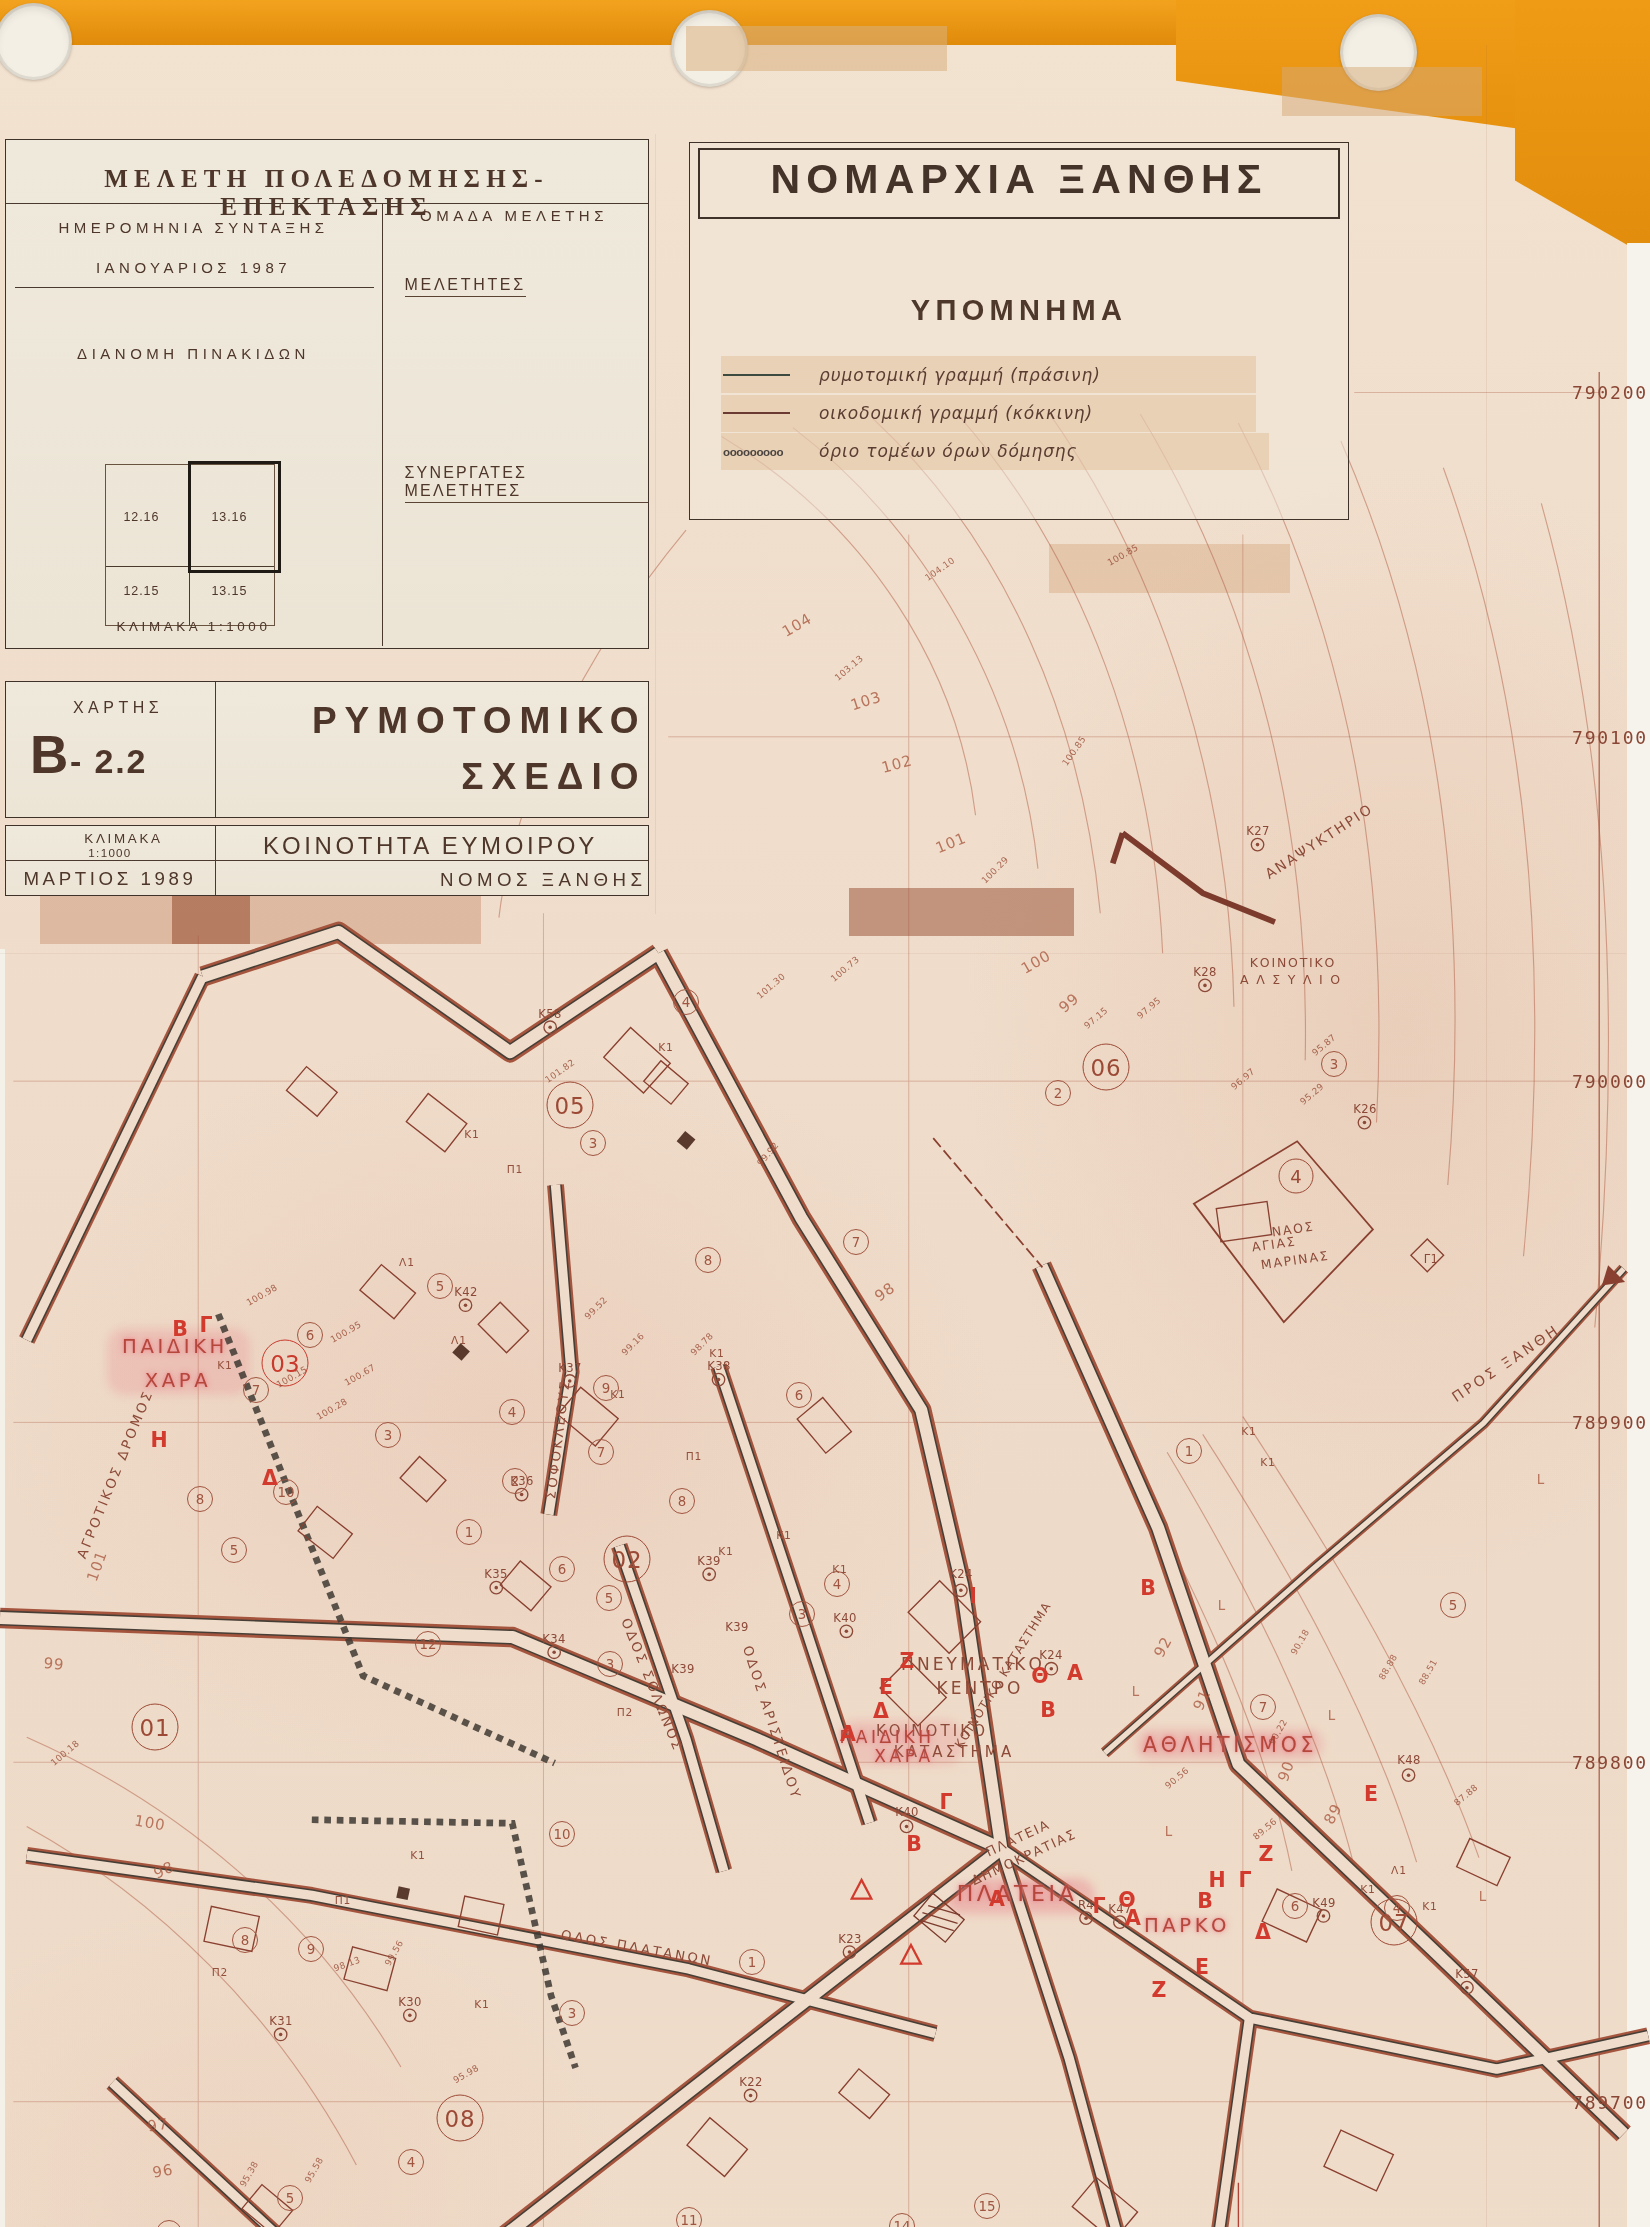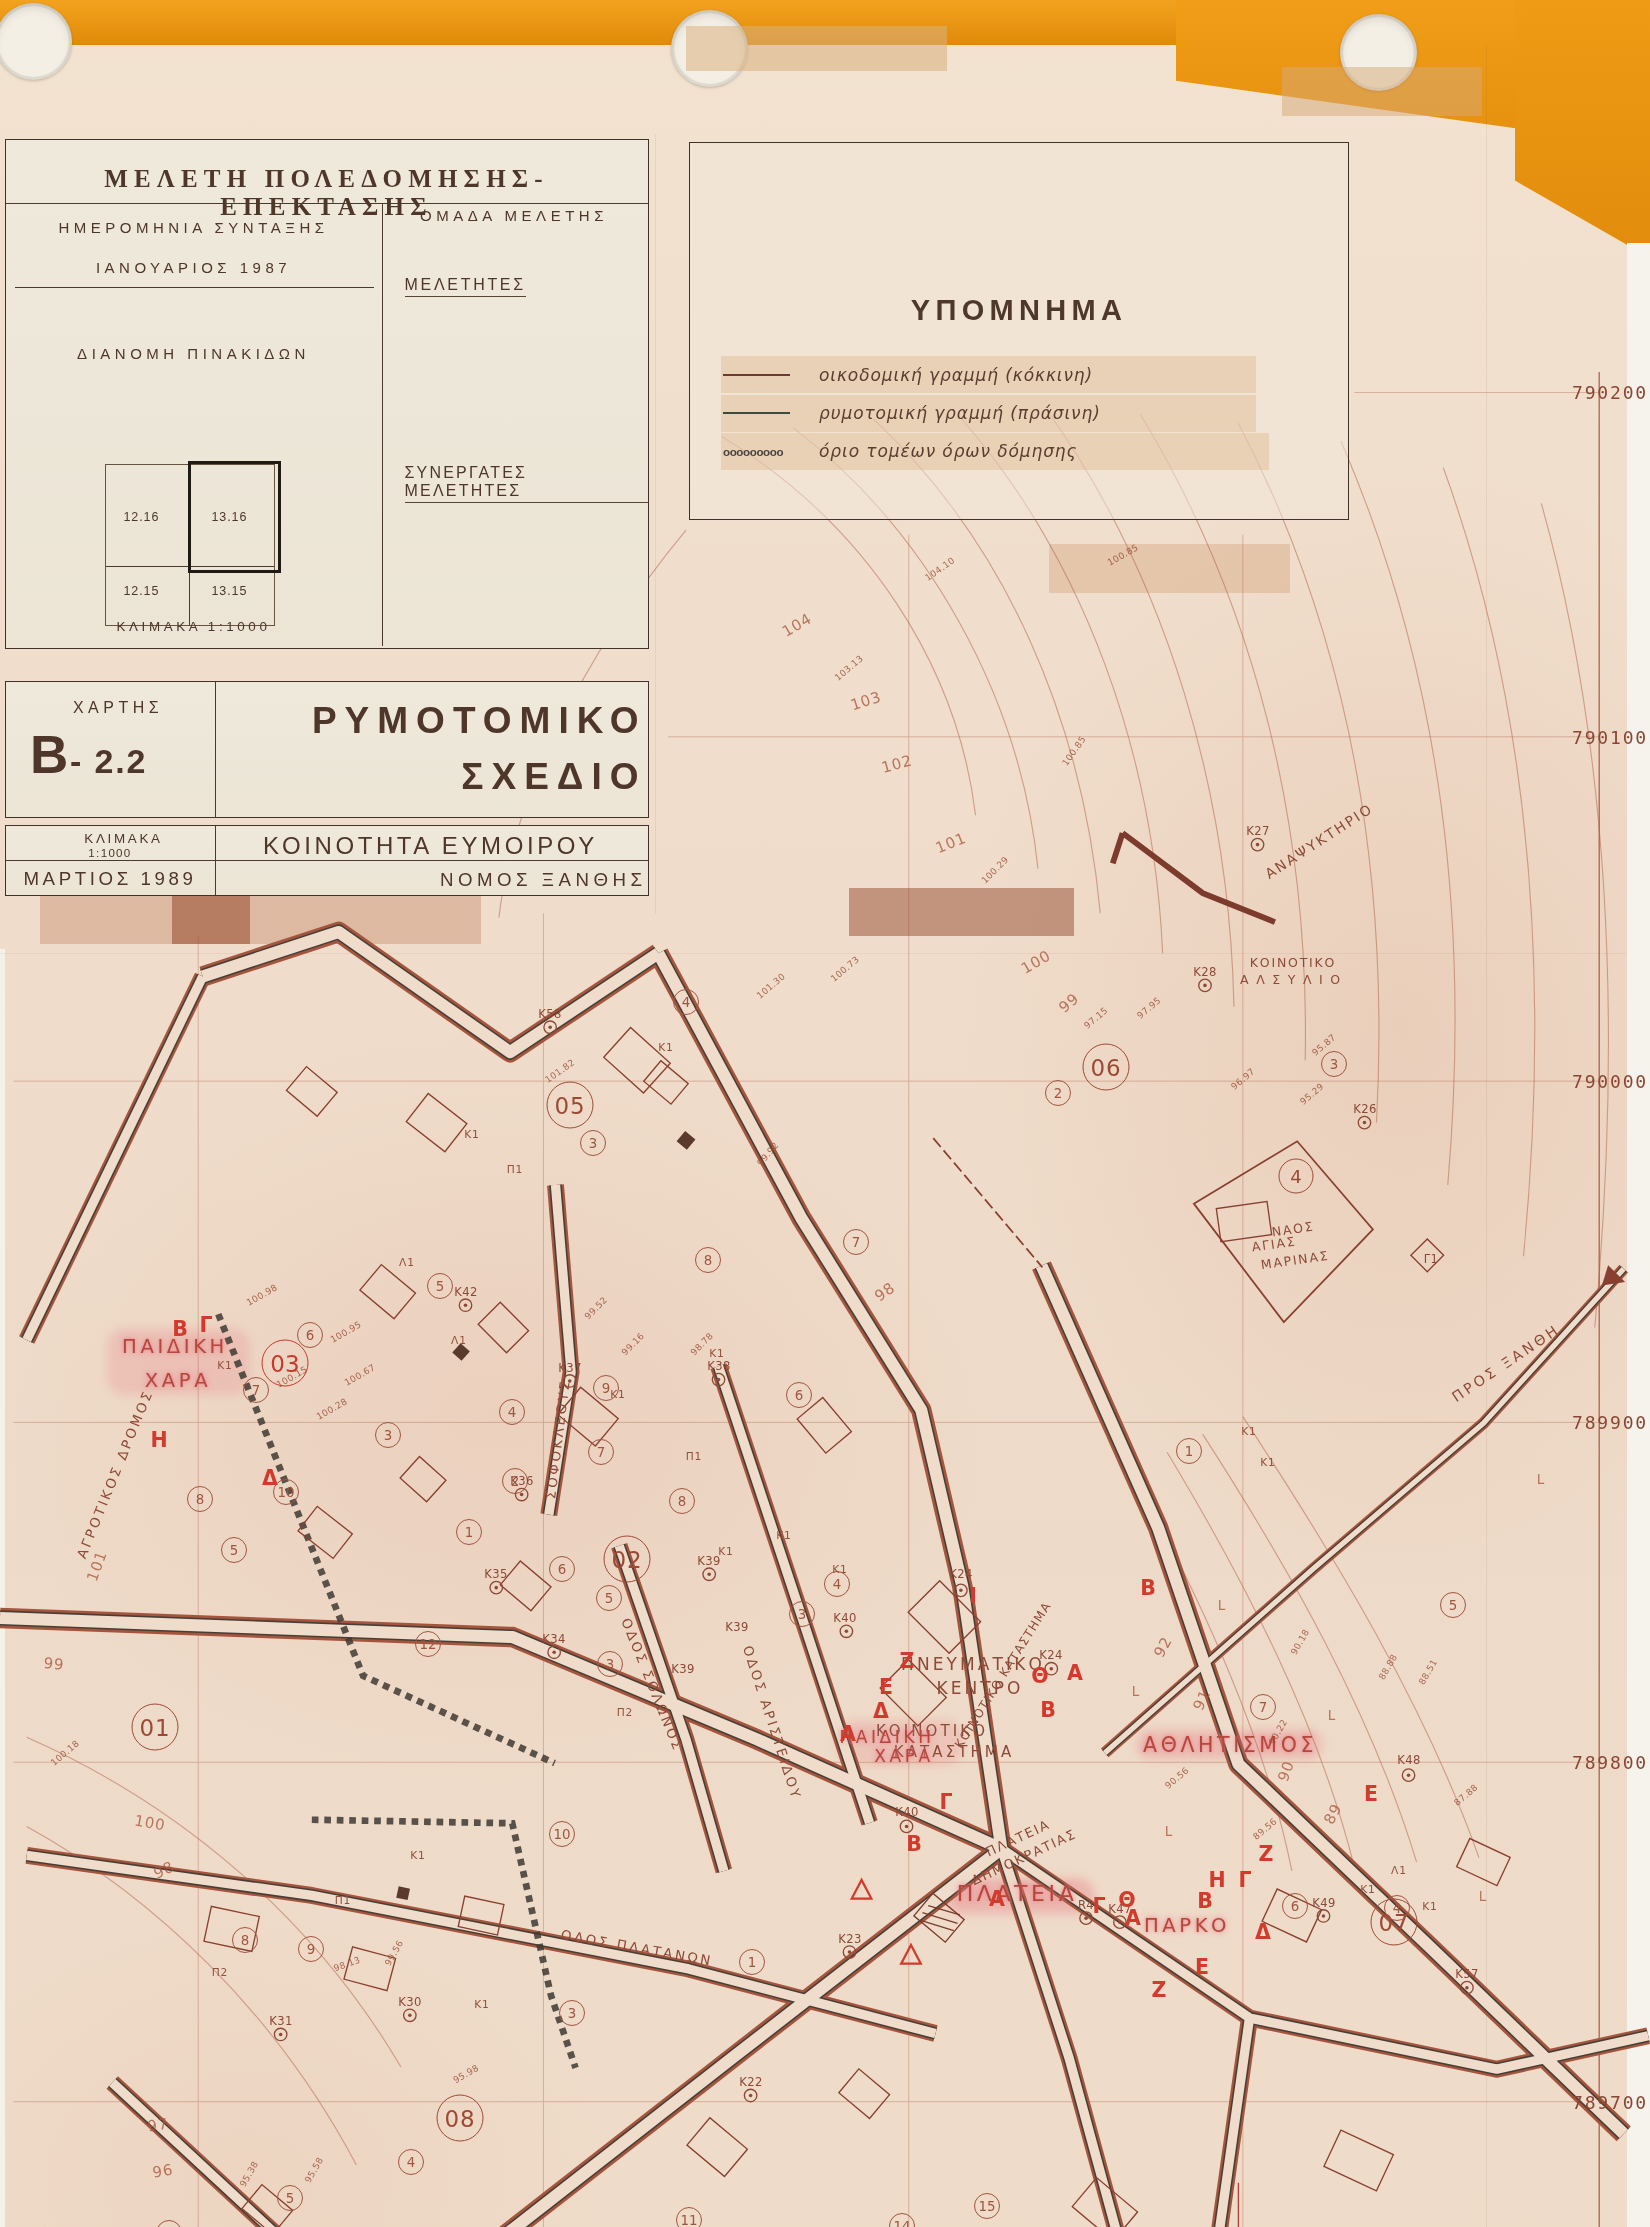--- a/index.html
+++ b/index.html
@@ -379,32 +379,35 @@
     <div class="rule" style="left:209px;top:0;width:1.3px;height:100%;"></div>
     <div class="rule" style="left:0;top:34px;width:100%;height:0.9px;"></div>
     <div class="abs" style="left:0;top:5.3px;width:236px;text-align:center;font-size:13.4px;letter-spacing:2.7px;">ΚΛΙΜΑΚΑ</div>
     <div class="abs" style="left:0;top:20px;width:209px;text-align:center;font-size:11.6px;letter-spacing:1.3px;">1:1000</div>
     <div class="abs" style="left:0;top:42px;width:209px;text-align:center;font-size:18.7px;letter-spacing:3.6px;">ΜΑΡΤΙΟΣ  1989</div>
     <div class="abs" style="left:209px;top:6.2px;width:432px;text-align:center;font-size:24px;letter-spacing:3.6px;">ΚΟΙΝΟΤΗΤΑ  ΕΥΜΟΙΡΟΥ</div>
     <div class="abs" style="left:209px;top:43px;width:432px;text-align:right;font-size:18.7px;letter-spacing:4.5px;">ΝΟΜΟΣ  ΞΑΝΘΗΣ</div>
   </div>
 
   <div class="panel" style="left:689px;top:142px;width:658px;height:376px;background:rgba(240,231,218,.55);">
+    <div class="abs" style="left:8px;top:5.3px;right:8px;height:67px;border:2.2px solid #3e3229;">
+      <div style="width:100%;text-align:center;font-weight:bold;font-size:41px;letter-spacing:6.2px;margin-top:6.2px;color:#443328;">ΝΟΜΑΡΧΙΑ  ΞΑΝΘΗΣ</div>
+    </div>
     <div class="abs" style="left:0;top:151px;width:100%;text-align:center;font-size:29px;font-weight:bold;letter-spacing:5.3px;color:#4e382c;">ΥΠΟΜΝΗΜΑ</div>
     <div class="legend-band" style="left:31px;top:213px;width:535px;height:37px;"></div>
     <div class="legend-band" style="left:31px;top:252px;width:535px;height:37px;"></div>
     <div class="legend-band" style="left:31px;top:290px;width:548px;height:37px;"></div>
     <div class="abs" style="left:0;top:213px;width:100%;">
         <div class="leg-row">
+        <span class="leg-sym line1"></span>
+        <span class="leg-txt">ρυμοτομική γραμμή (πράσινη)</span>
+      </div>
+        <div class="leg-row">
         <span class="leg-sym line2"></span>
         <span class="leg-txt">οικοδομική γραμμή (κόκκινη)</span>
-      </div>
-        <div class="leg-row">
-        <span class="leg-sym line1"></span>
-        <span class="leg-txt">ρυμοτομική γραμμή (πράσινη)</span>
       </div>
         <div class="leg-row">
         <span class="leg-sym chain">οοοοοοοοο</span>
         <span class="leg-txt">όριο τομέων  όρων δόμησης</span>
       </div>
       </div>
   </div>
 
   <div id="labels" class="abs" style="left:0;top:0;width:1650px;height:2565px;">
       <div class="lbl area" style="left: 973px; top: 1664px; transform: translate(-50%, -50%); font-size: 17px;">ΠΝΕΥΜΑΤΙΚΟ</div>

